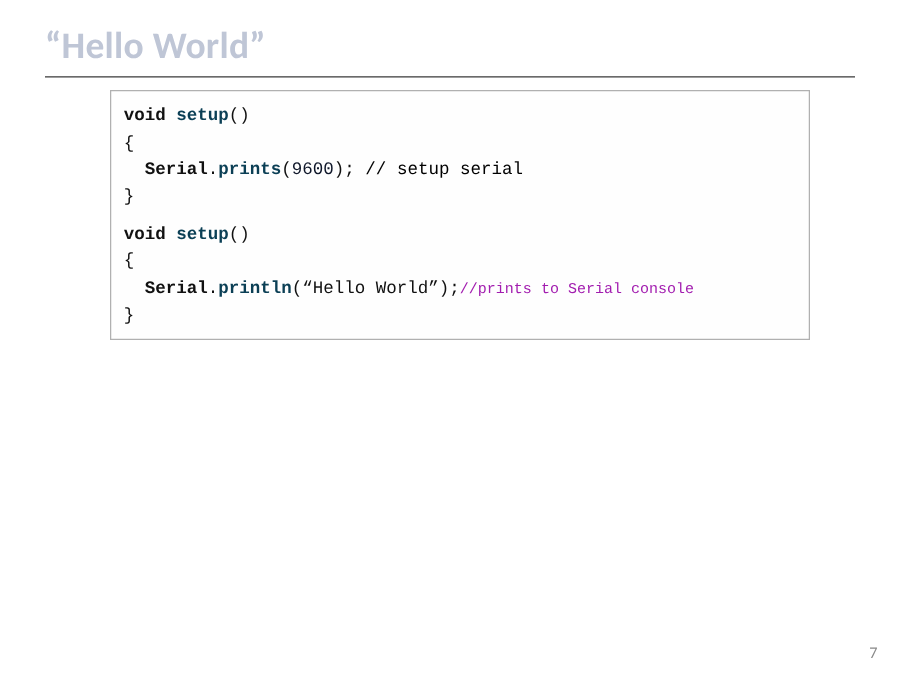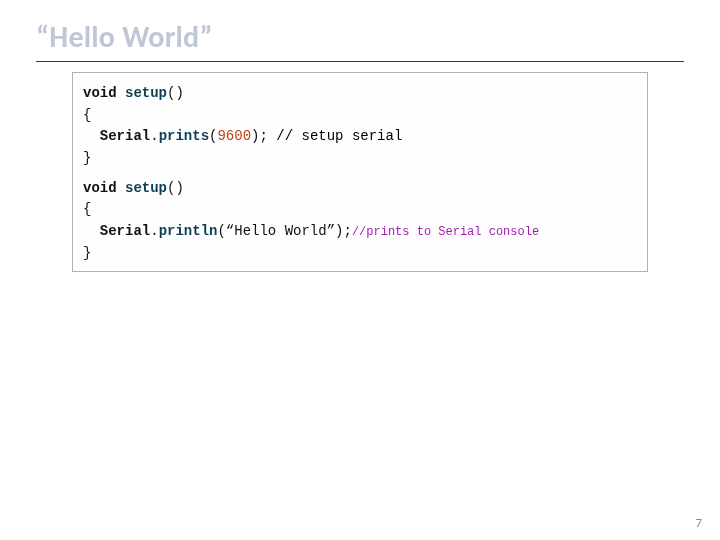--- a/index.html
+++ b/index.html
@@ -38,32 +38,32 @@
   }
   .bullets li::before {
     content: "•";
     position: absolute;
     left: -18px;
     top: 0;
     font-size: 19px;
     color: #111;
   }
   .codebox {
-    margin: 8px 36px 0 36px;
+    margin: 8px 36px 0 52px;
     border: 1px solid #b0b0b0;
     background: #fefefe;
     padding: 10px 10px 6px 10px;
     font-family: "Courier New", Courier, monospace;
     font-size: 14px;
     line-height: 1.55;
     color: #111;
   }
   .codebox .kw { font-weight: 700; }
   .codebox .fn { font-weight: 700; color: #0b3f55; }
-  .codebox .num { color: #c2410c; }
+  .codebox .num { color: #0f172a; }
   .codebox .comment { color: #000000; }
   .codebox .comment-sm { font-size: 12px; color: #a21caf; }
   .codebox .line { white-space: pre; }
   .codebox .sep { height: 8px; }
   .pagenum {
     position: absolute;
     right: 18px;
     bottom: 10px;
     font-size: 13px;
     color: #8a8a8a;

